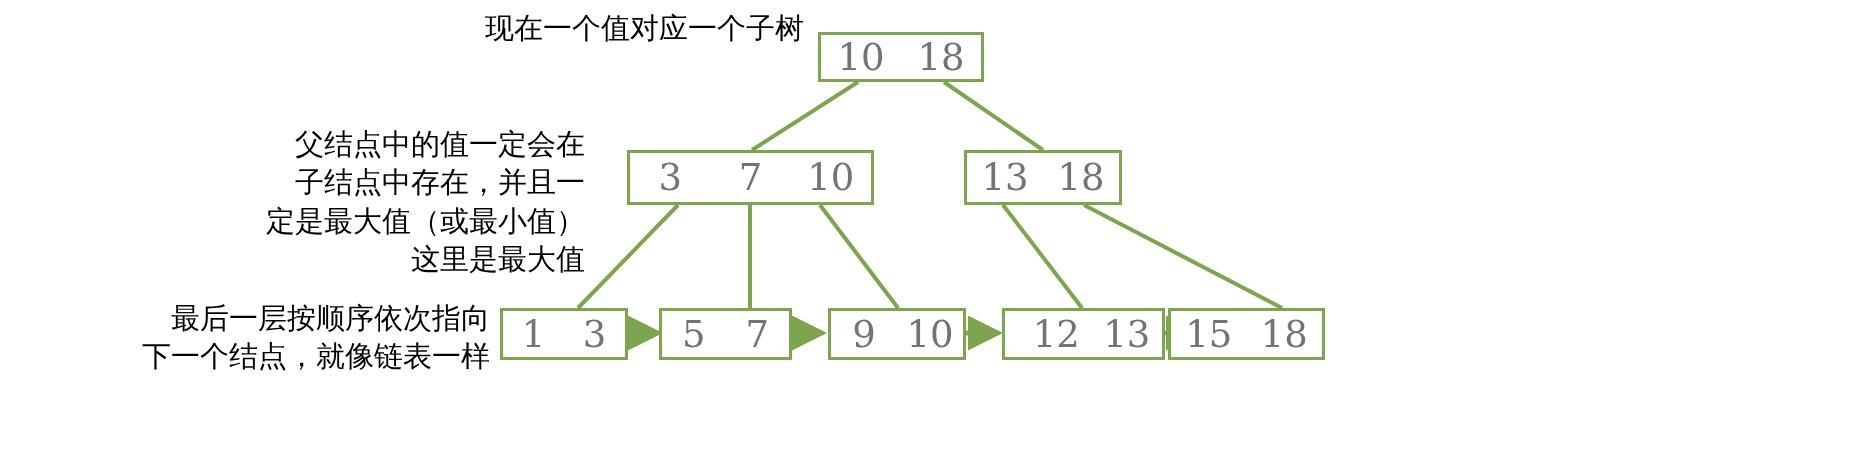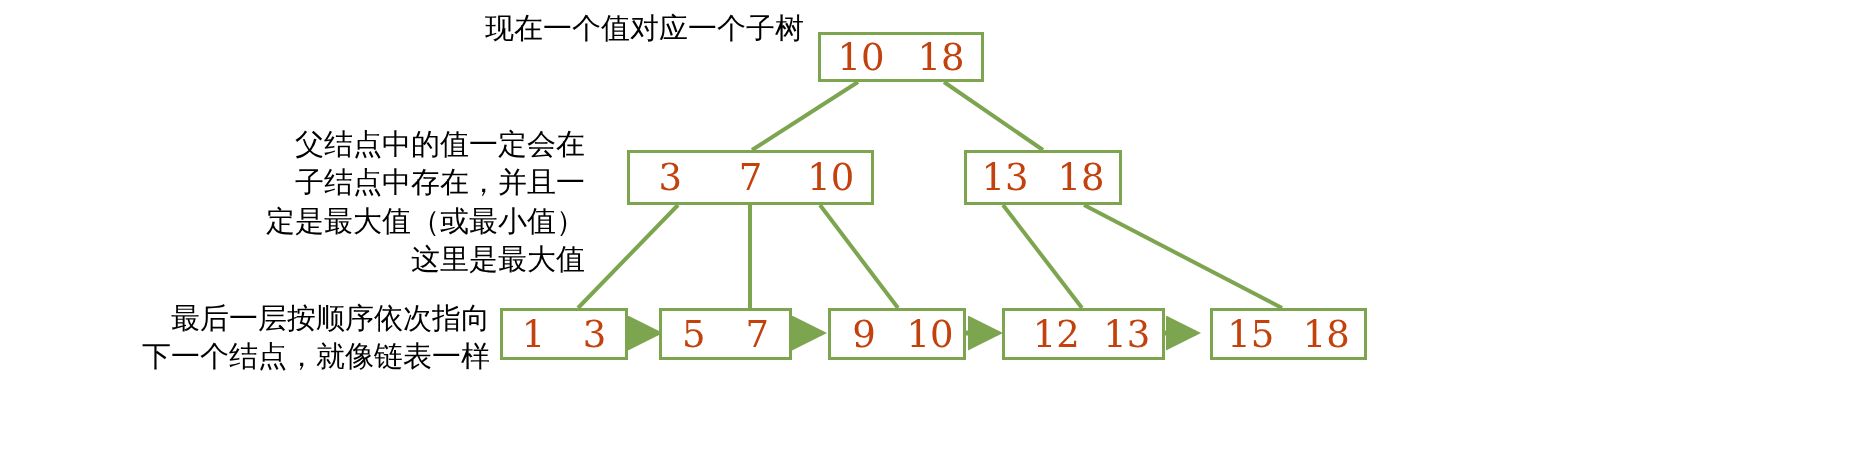--- a/index.html
+++ b/index.html
@@ -26,21 +26,21 @@
     pointer-events: none;
   }
   .node {
     position: absolute;
     box-sizing: border-box;
     border: 3px solid #7da54f;
     background: #ffffff;
     display: flex;
     align-items: center;
     justify-content: space-around;
-    color: #c2410c;
+    color: #737373;
     font-family: "DejaVu Serif", "Liberation Serif", serif;
     font-size: 37px;
     line-height: 1;
     z-index: 3;
   }
   .node .cell {
     flex: 1 1 0;
     text-align: center;
     white-space: nowrap;
   }
@@ -128,18 +128,18 @@
   <div class="node" style="left:828px; top:308px; width:138px; height:52px;">
     <span class="cell">9</span>
     <span class="cell">10</span>
   </div>
 
   <div class="node" style="left:1002px; top:308px; width:163px; height:52px;padding-left:16px;">
     <span class="cell">12</span>
     <span class="cell">13</span>
   </div>
 
-  <div class="node" style="left:1210px; top:308px; width:157px; height:52px;">
+  <div class="node" style="left:1168px; top:308px; width:157px; height:52px;">
     <span class="cell">15</span>
     <span class="cell">18</span>
   </div>
 
 </div>
 
 </body></html>

